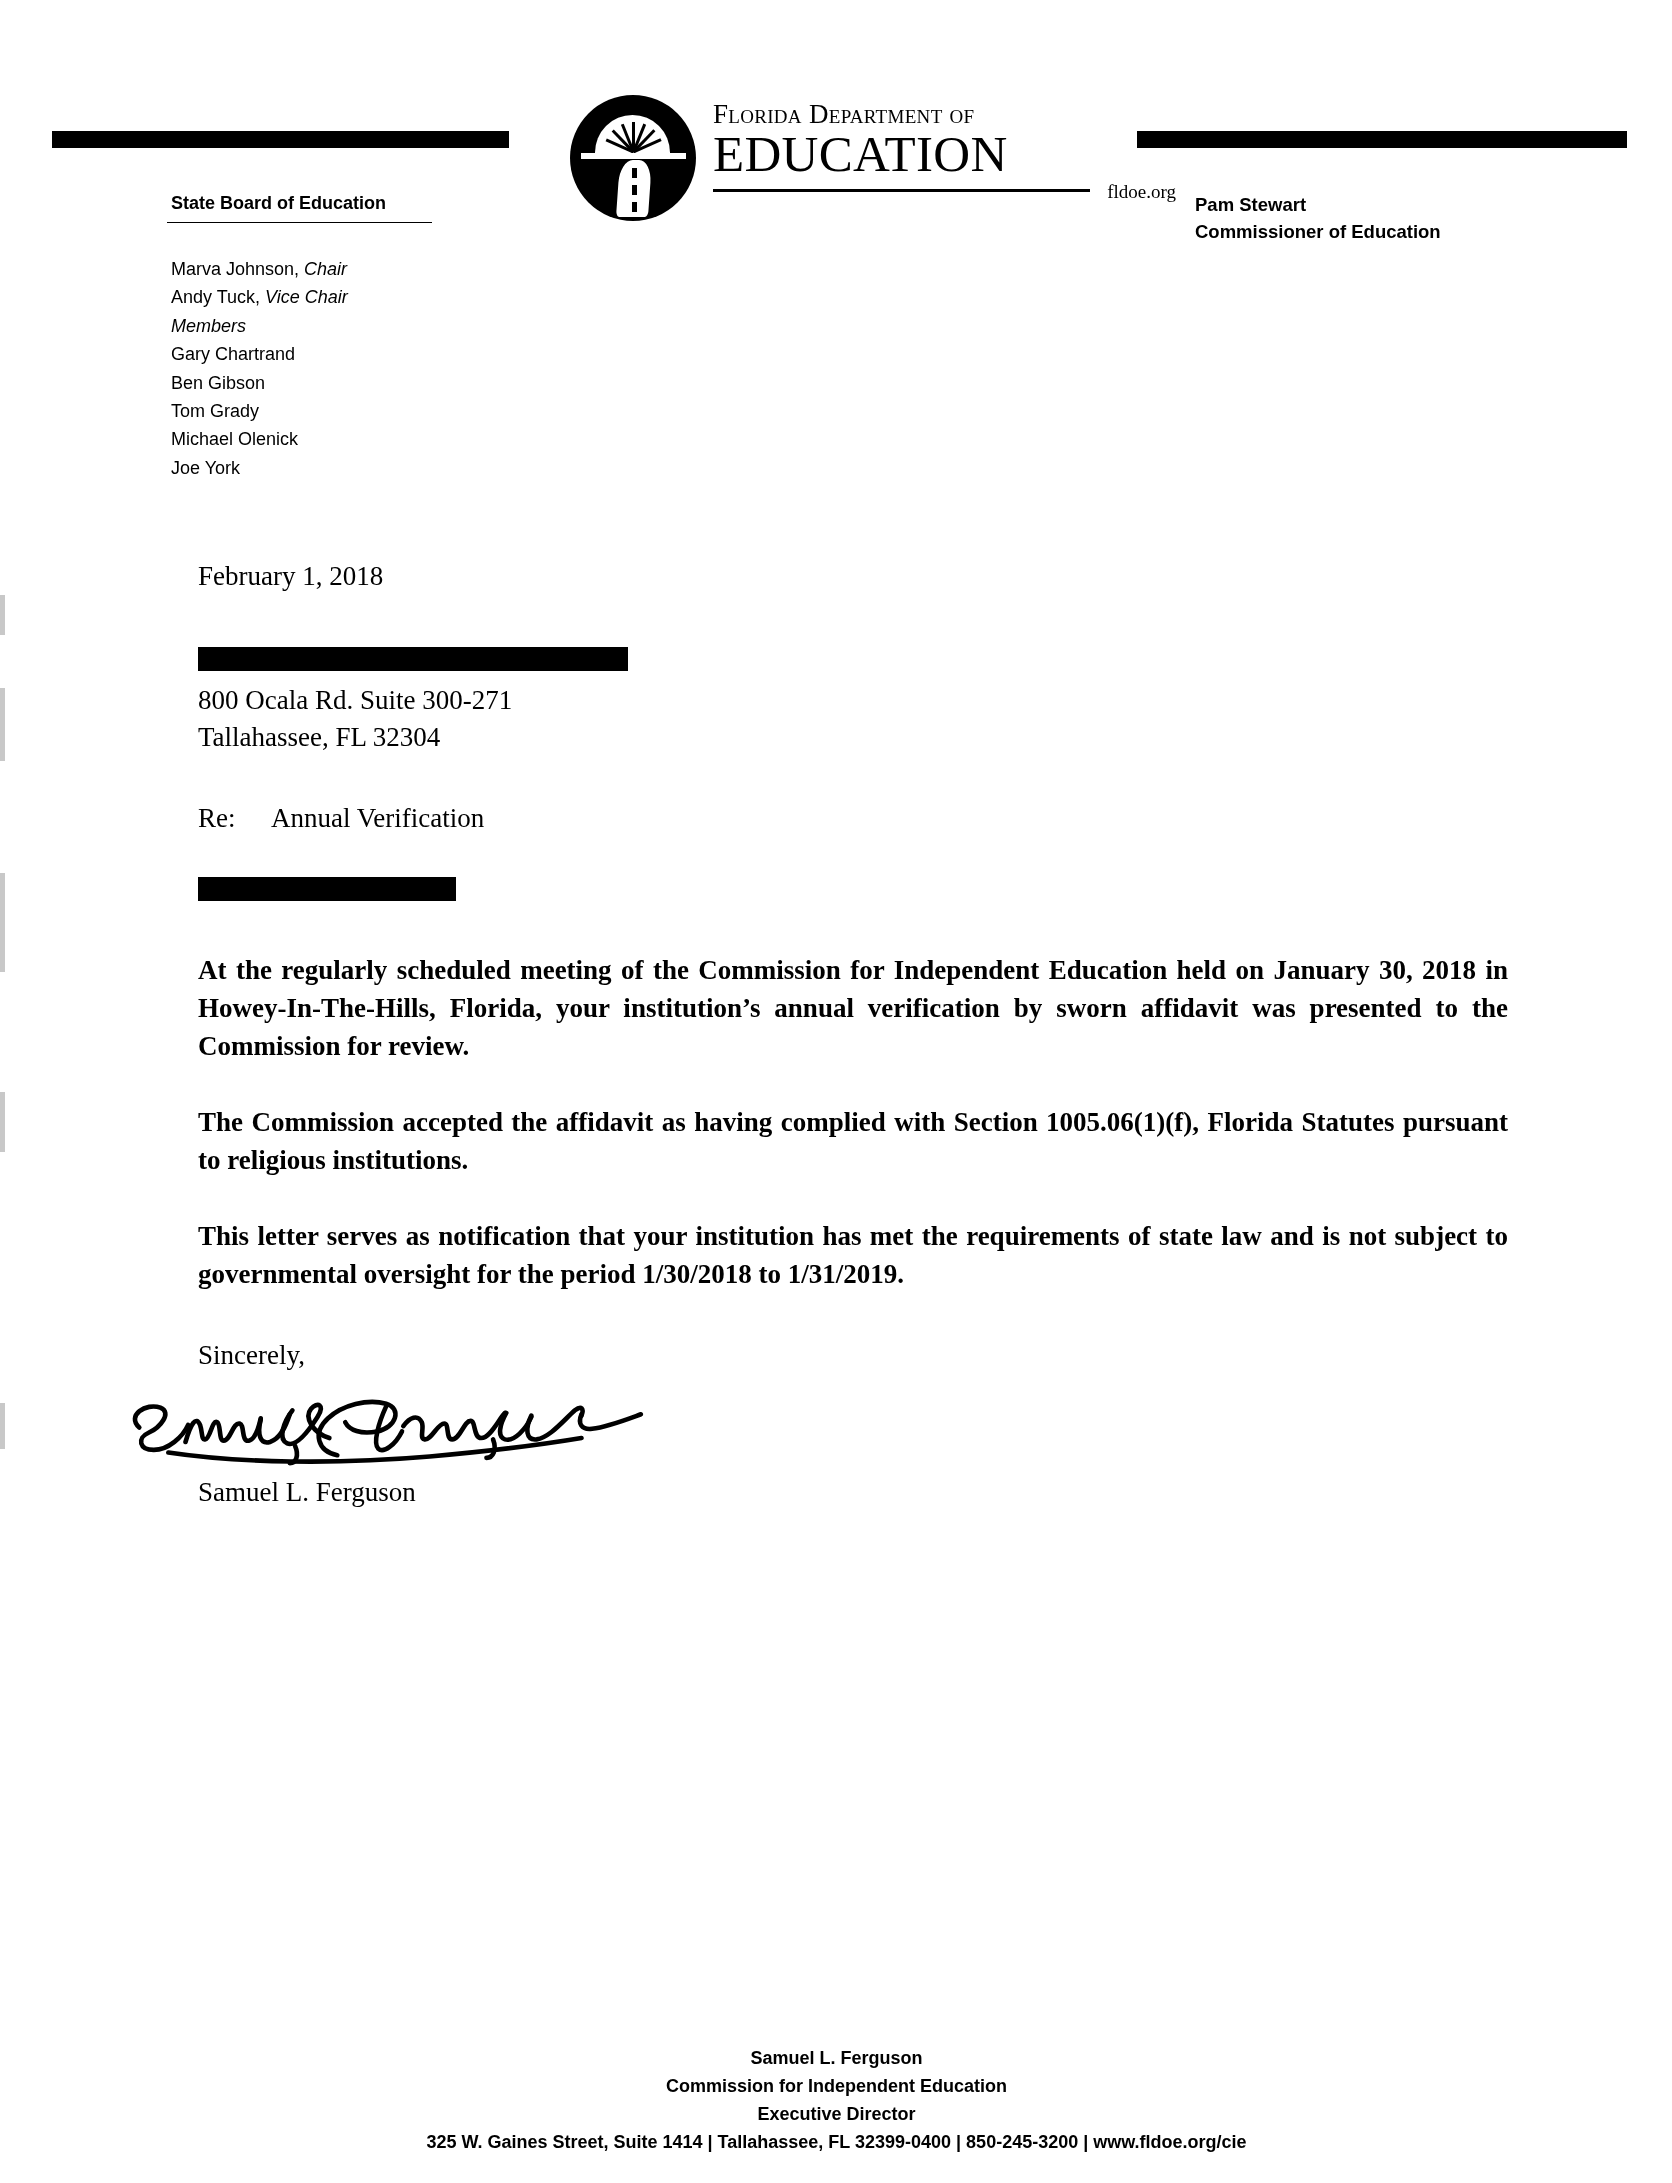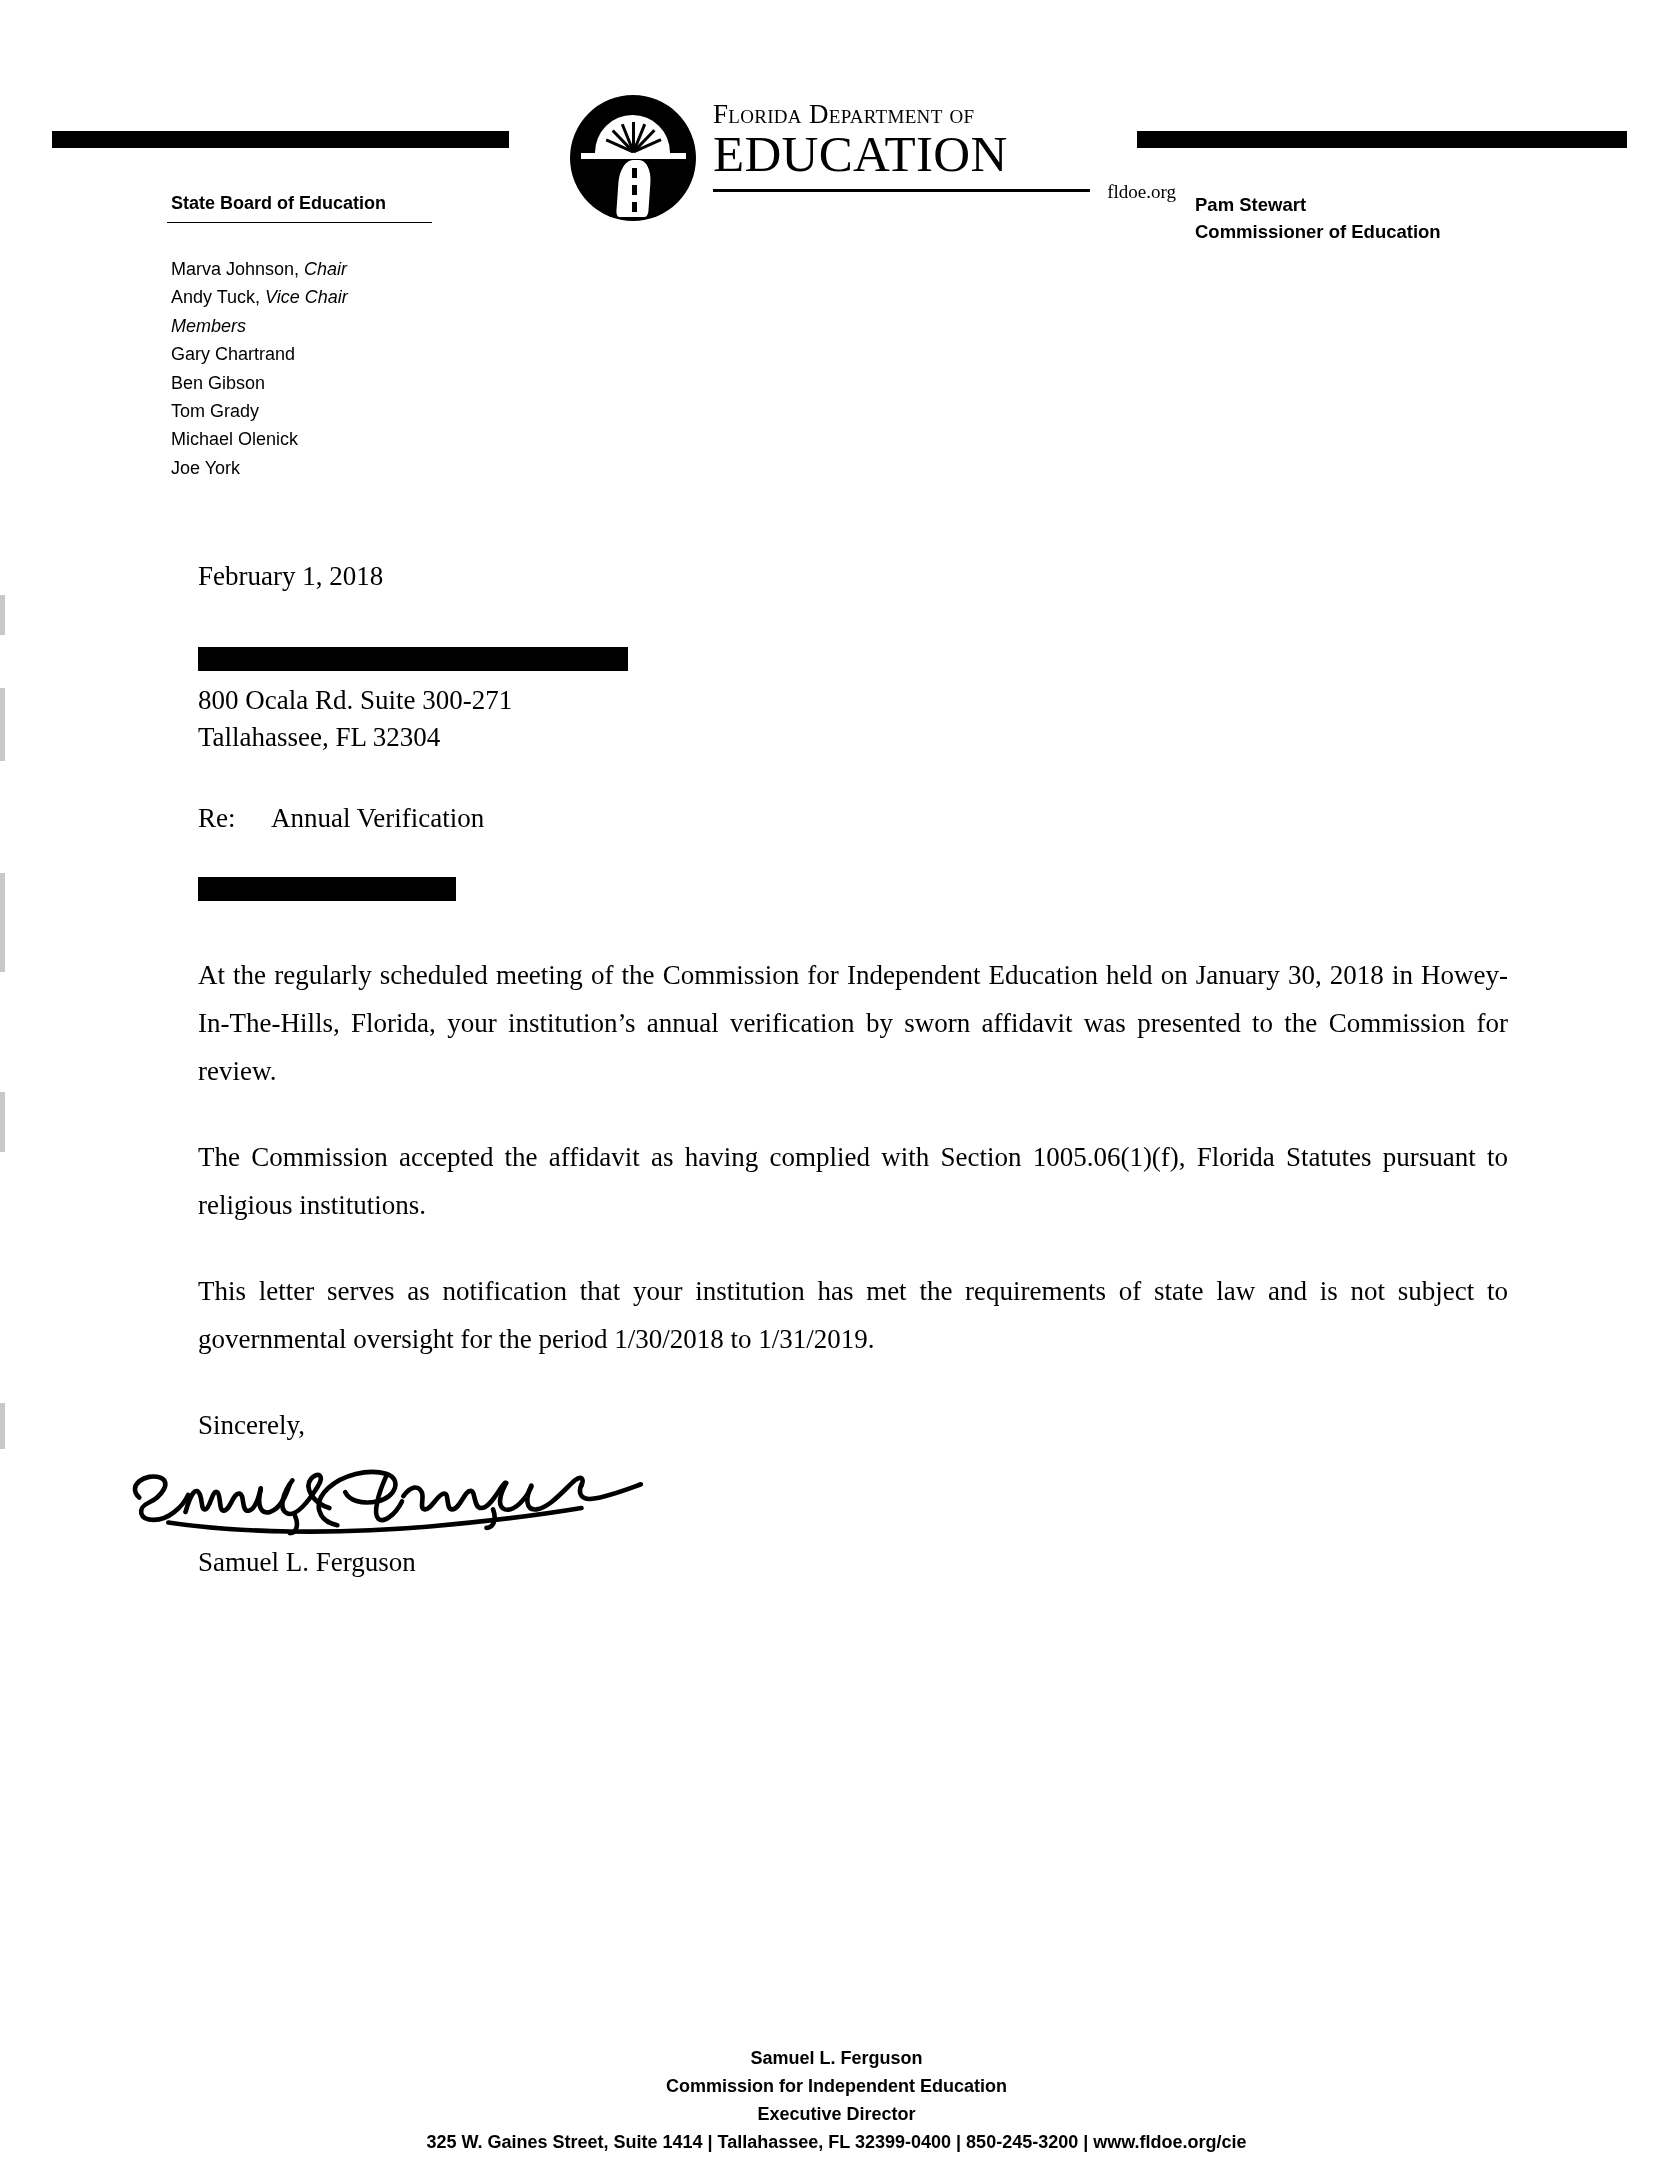--- a/index.html
+++ b/index.html
@@ -219,21 +219,22 @@
   .re-line .re-label { display: inline-block; width: 73px; }
   .redact2 {
     margin-top: 42px;
     width: 258px;
     height: 24px;
     background: #000000;
   }
   .para {
     margin-top: 38px;
     text-align: justify;
-    line-height: 48px;
+    line-height: 38px;
+    font-weight: bold;
   }
   .para.first { margin-top: 50px; }
   .sincerely { margin-top: 45px; }
 
   .signature {
     position: relative;
     height: 99px;
     margin-top: 4px;
     margin-left: -79px;
   }

